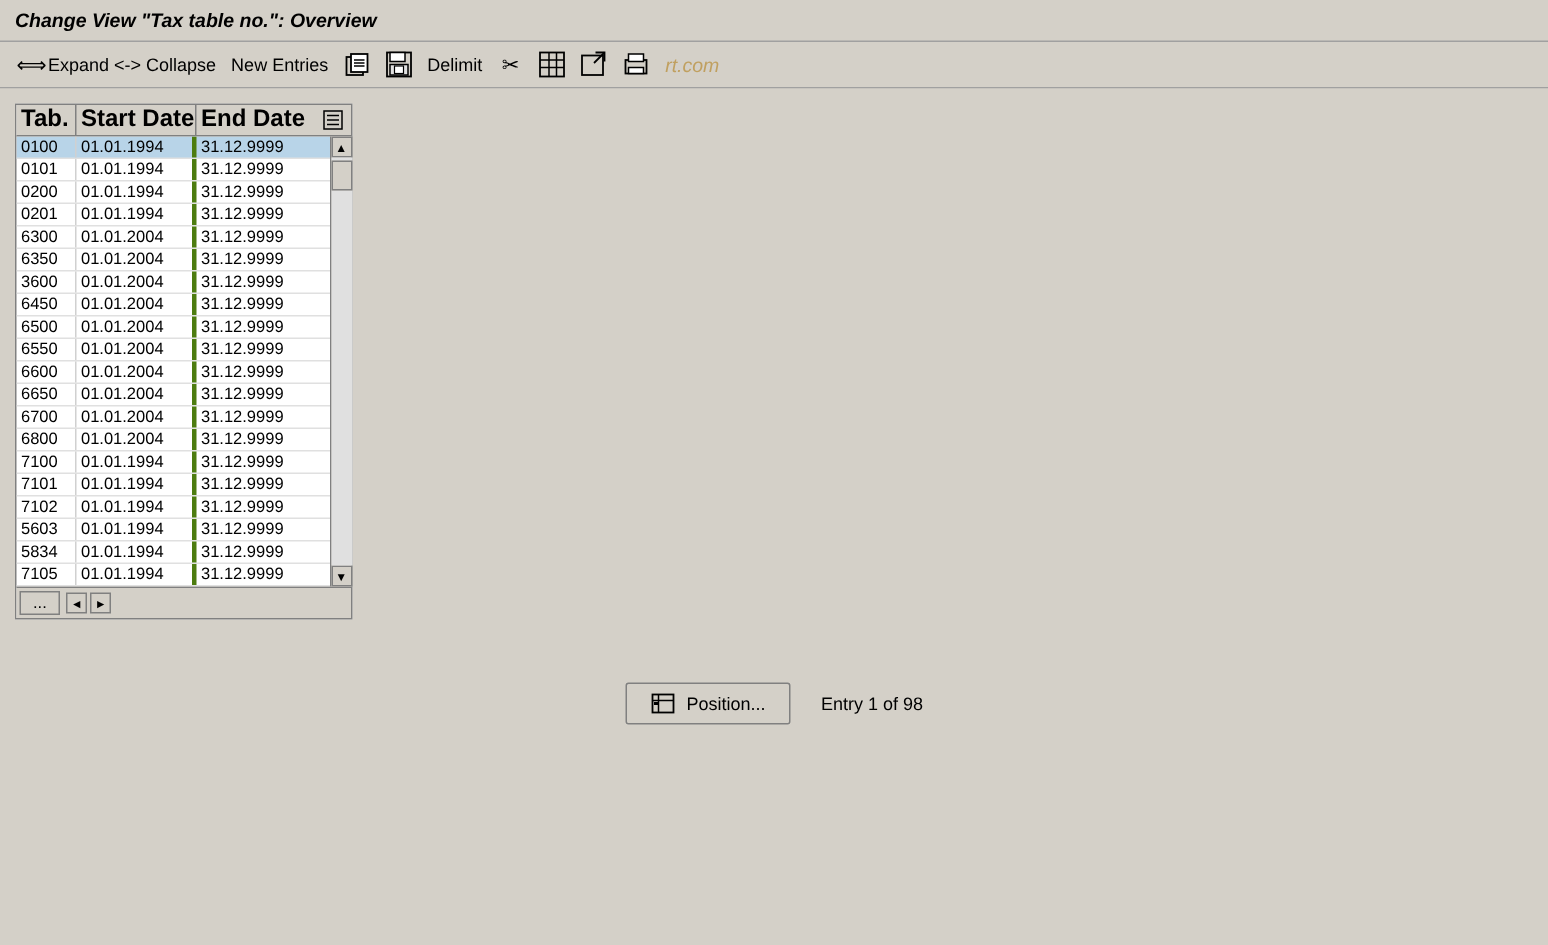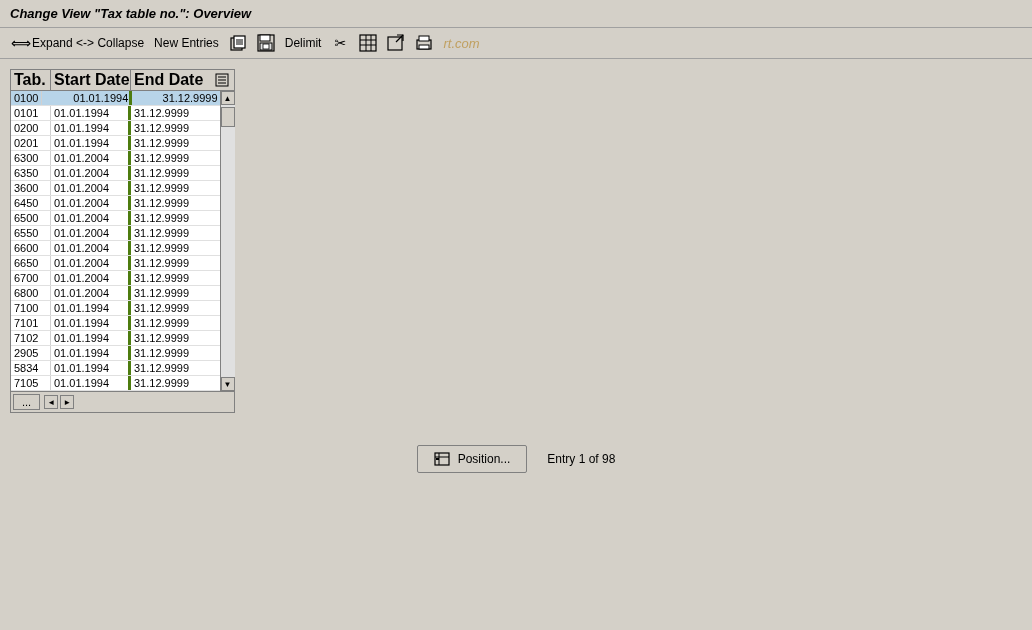--- a/index.html
+++ b/index.html
@@ -111,21 +111,20 @@
     }
 
     .table-row {
       display: flex;
       border-bottom: 1px solid #e0e0e0;
       font-size: 11px;
     }
 
     .table-row:first-child {
       background-color: #b8d4e8;
-      gap: 28px;
     }
 
     .cell {
       padding: 1px 3px;
       white-space: nowrap;
       overflow: hidden;
     }
 
     .cell-tab {
       width: 40px;
@@ -201,21 +200,21 @@
       align-items: center;
       justify-content: center;
       font-size: 8px;
       cursor: pointer;
     }
 
     .bottom-area {
       display: flex;
       align-items: center;
       justify-content: center;
-      margin-top: 32px;
+      margin-top: 42px;
       gap: 20px;
     }
 
     .position-btn {
       display: flex;
       align-items: center;
       gap: 6px;
       padding: 4px 16px;
       background-color: #d4d0c8;
       border: 1px solid #808080;
@@ -420,21 +419,21 @@
       <div class="cell cell-tab">7101</div>
       <div class="cell cell-start">01.01.1994</div>
       <div class="cell cell-end">31.12.9999</div>
     </div>
           <div class="table-row">
       <div class="cell cell-tab">7102</div>
       <div class="cell cell-start">01.01.1994</div>
       <div class="cell cell-end">31.12.9999</div>
     </div>
           <div class="table-row">
-      <div class="cell cell-tab">2905</div>
+      <div class="cell cell-tab">5603</div>
       <div class="cell cell-start">01.01.1994</div>
       <div class="cell cell-end">31.12.9999</div>
     </div>
           <div class="table-row">
       <div class="cell cell-tab">5834</div>
       <div class="cell cell-start">01.01.1994</div>
       <div class="cell cell-end">31.12.9999</div>
     </div>
           <div class="table-row">
       <div class="cell cell-tab">7105</div>

